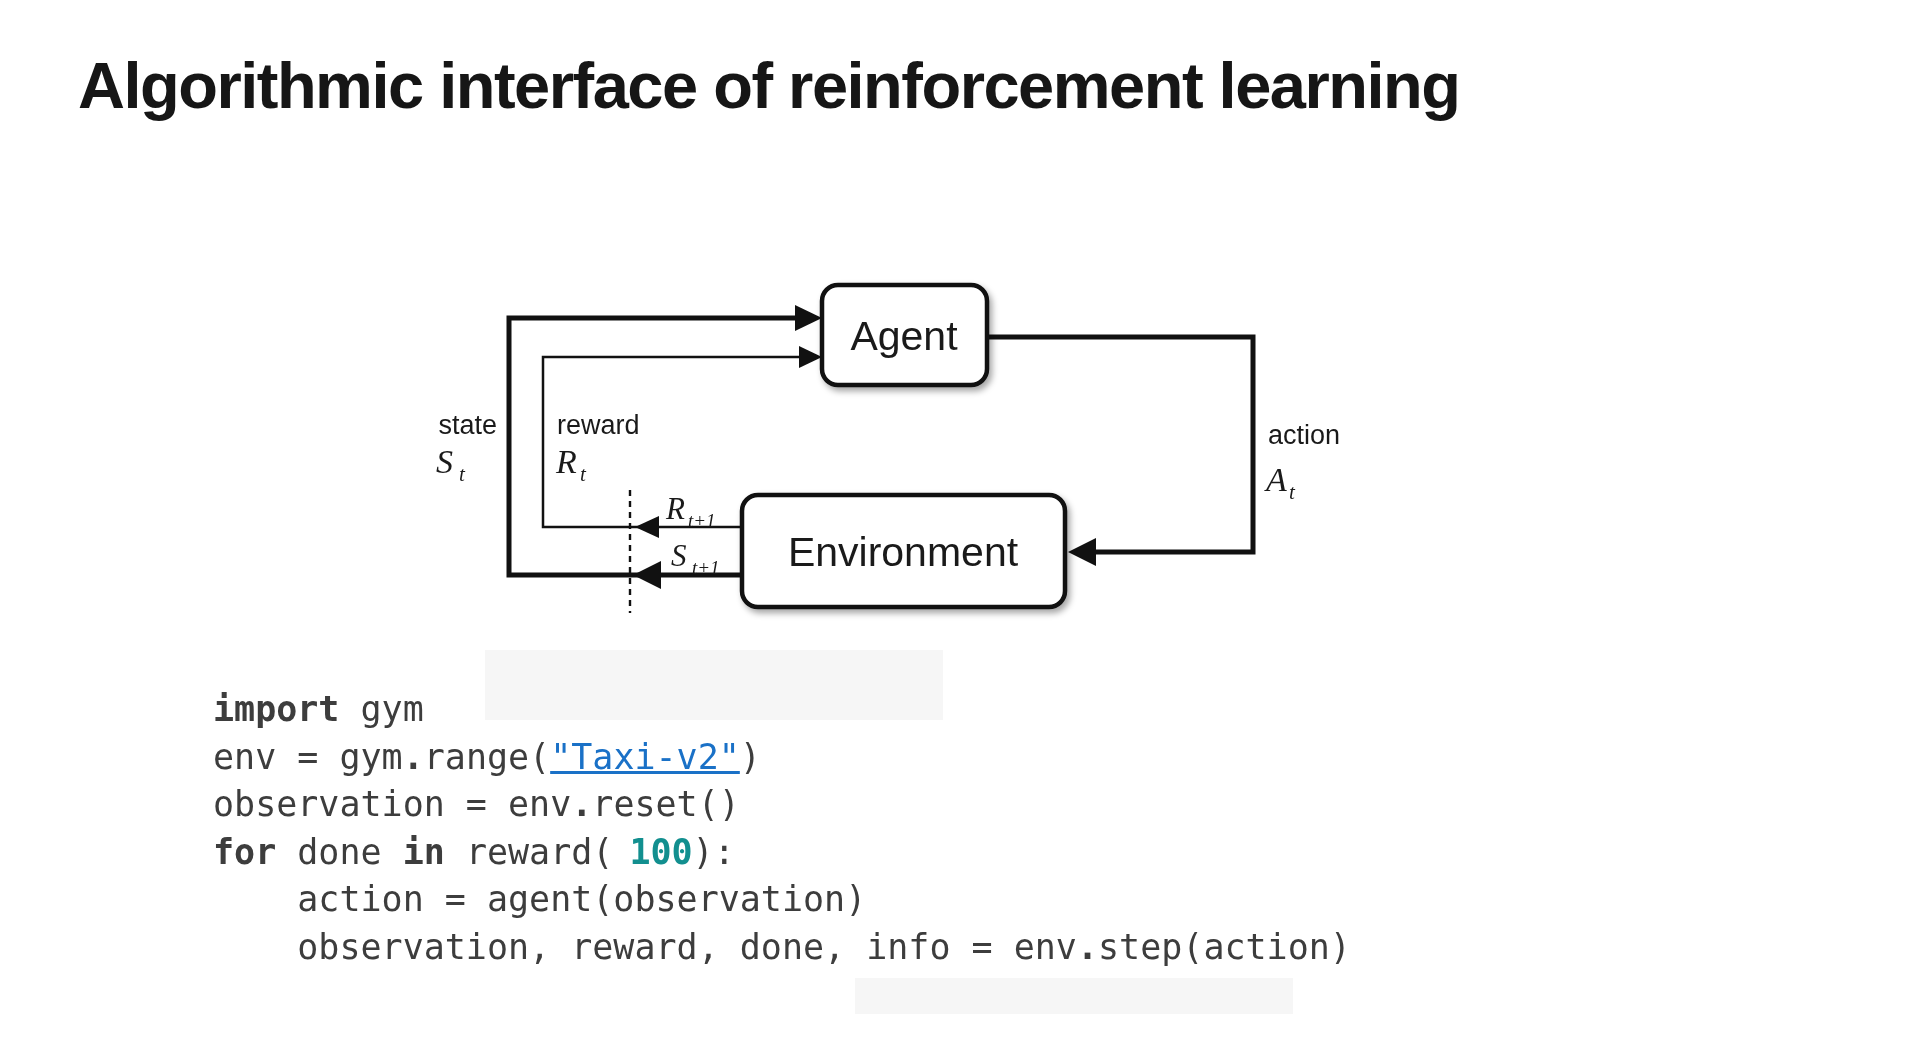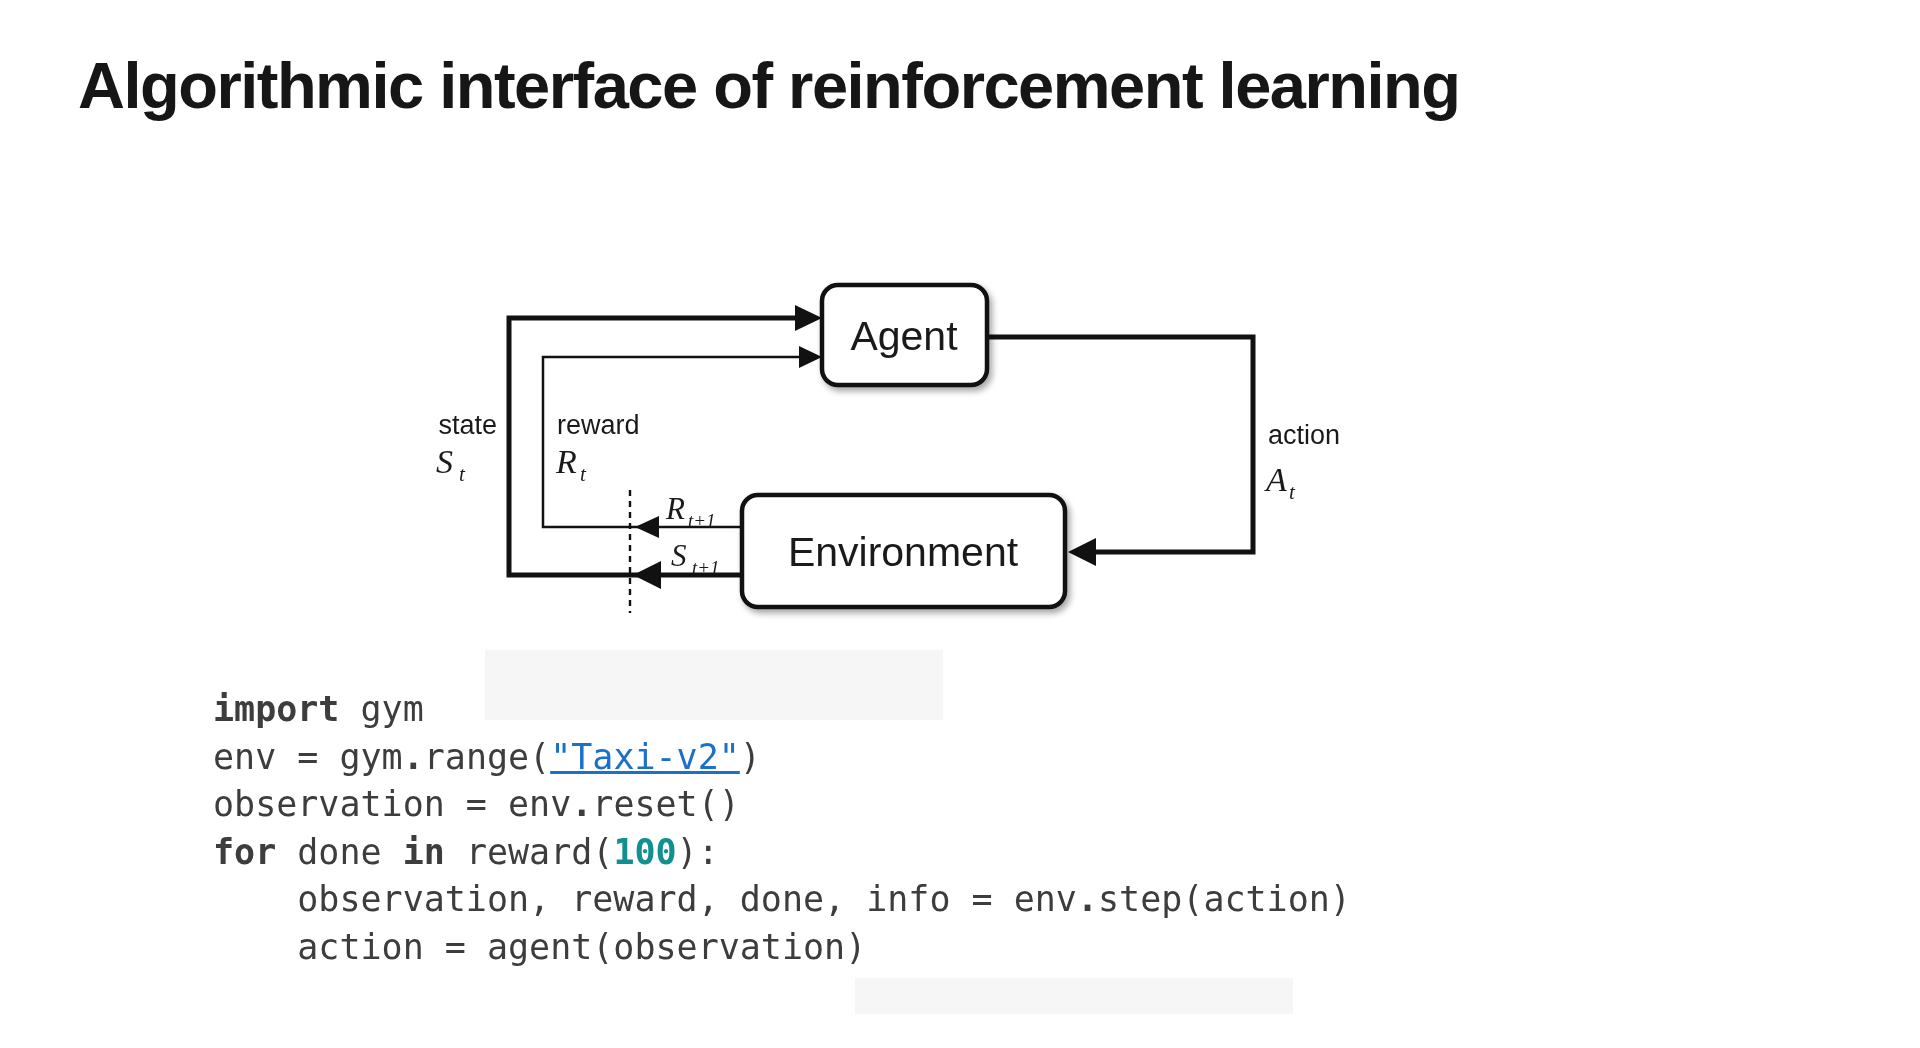--- a/index.html
+++ b/index.html
@@ -29,21 +29,21 @@
   svg .symsubsm{font-family:"Liberation Serif", serif;font-style:italic;font-size:19px;}
   .code-block{
     position:absolute;left:213px;top:686px;z-index:2;
     font-family:"DejaVu Sans Mono", monospace;
     font-size:35px;line-height:47.5px;color:var(--code-text,#3d3d3d);
   }
   .code-line{white-space:pre;}
   .tok-plain{font-weight:400;}
   .tok-kw{font-weight:700;}
   .tok-op{font-weight:700;}
-  .tok-num{font-weight:700;color:var(--code-num,#128f8f);}
+  .tok-num{font-weight:700;color:var(--code-num,#128f8f);margin-left:16px;}
   .tok-link{font-weight:400;color:var(--code-link,#1a71c7);text-decoration:underline;cursor:pointer;}
 </style>
 </head>
 <body>
 
 <div class="slide-title">Algorithmic interface of reinforcement learning</div>
 
 <div class="ghost" style="left:485px;top:650px;width:458px;height:70px;"></div>
 <div class="ghost" style="left:855px;top:978px;width:438px;height:36px;"></div>
 
@@ -85,15 +85,15 @@
 
   <text class="symsm" x="671" y="566">S</text>
   <text class="symsubsm" x="692" y="574">t+1</text>
 </svg>
 
 <div class="code-block">
     <div class="code-line"><span class="tok-kw">import</span><span class="tok-plain"> gym</span></div>
     <div class="code-line"><span class="tok-plain">env = gym</span><span class="tok-op">.</span><span class="tok-plain">range(</span><span class="tok-link">"Taxi-v2"</span><span class="tok-plain">)</span></div>
     <div class="code-line"><span class="tok-plain">observation = env</span><span class="tok-op">.</span><span class="tok-plain">reset()</span></div>
     <div class="code-line"><span class="tok-kw">for</span><span class="tok-plain"> done </span><span class="tok-kw">in</span><span class="tok-plain"> reward(</span><span class="tok-num">100</span><span class="tok-plain">):</span></div>
+    <div class="code-line"><span class="tok-plain">    action = agent(observation)</span></div>
     <div class="code-line"><span class="tok-plain">    observation, reward, done, info = env</span><span class="tok-op">.</span><span class="tok-plain">step(action)</span></div>
-    <div class="code-line"><span class="tok-plain">    action = agent(observation)</span></div>
   </div>
 
 </body></html>

